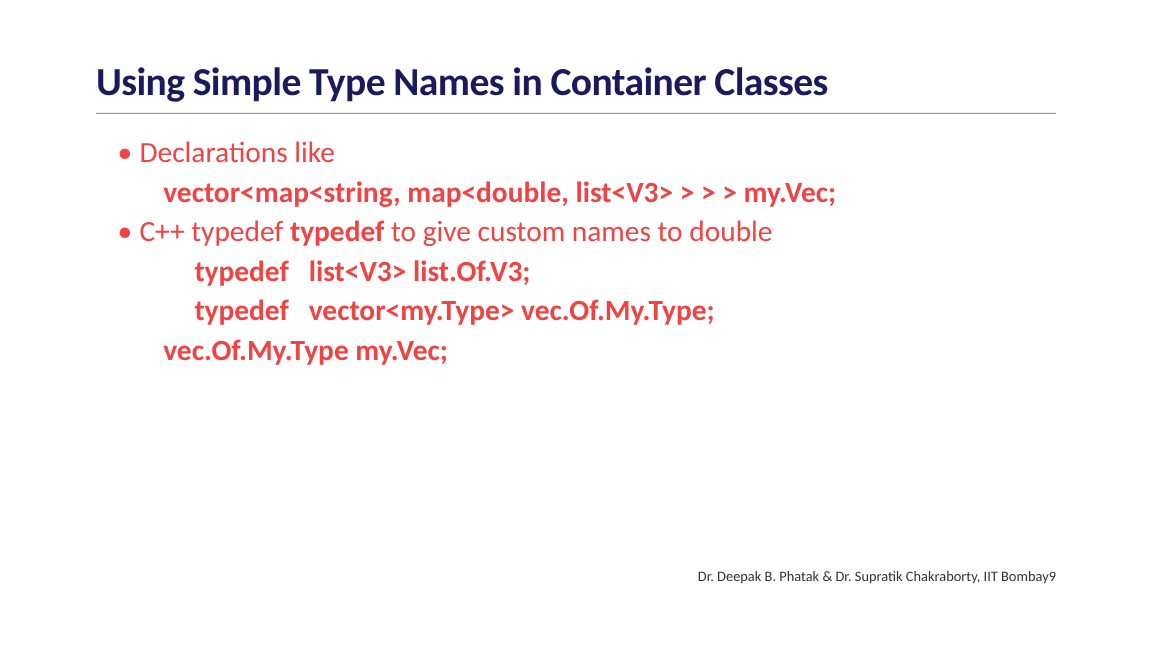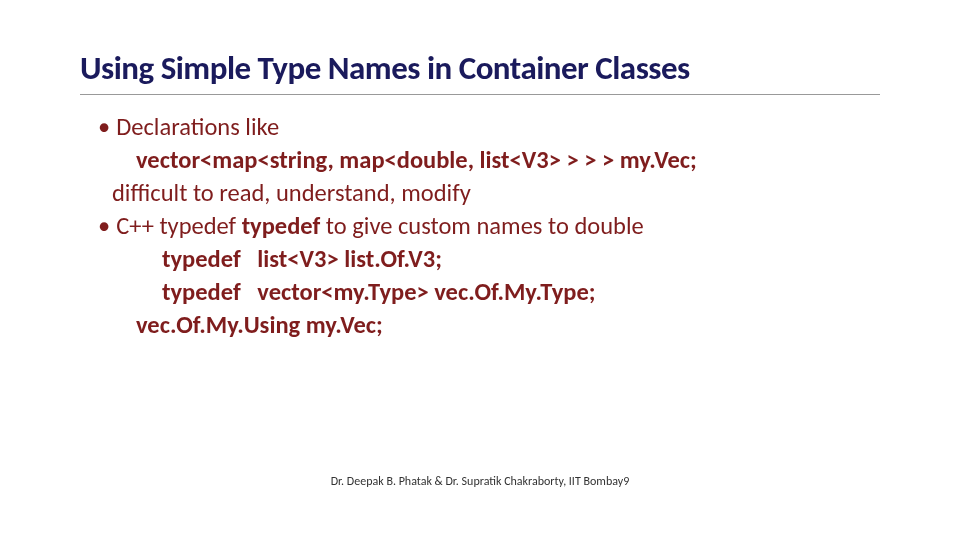--- a/index.html
+++ b/index.html
@@ -39,36 +39,36 @@
   }
   .logo-wrap svg { display: block; }
   .logo-caption {
     font-size: 9px;
     font-weight: 700;
     color: #000;
     margin-top: 2px;
   }
   .content {
     font-size: 24.5px;
-    color: #7f1d1d;
+    color: #ef4444;
     line-height: 1.35;
   }
   .bullet { padding-left: 18px; }
   .bullet-mark { margin-right: 6px; }
   .indent1 { padding-left: 56px; }
   .indent0b { padding-left: 32px; }
   .indent2 { padding-left: 82px; }
   .bold { font-weight: 700; }
   .footer {
     position: absolute;
     left: 80px;
     right: 80px;
     bottom: 52px;
     display: flex;
-    justify-content: center;
+    justify-content: flex-end;
     font-size: 12px;
     color: #333;
   }
   .page-num { color: #333; }
 </style>
 </head>
 <body>
 
 <div class="slide">
 
@@ -79,38 +79,37 @@
   <div class="content">
 
     <div class="bullet">
       <span class="bullet-mark">•</span><span>Declarations like</span>
     </div>
 
     <div class="indent1">
       <span class="bold">vector&lt;map&lt;string, map&lt;double, list&lt;V3&gt; &gt; &gt; &gt; my.Vec;</span>
     </div>
 
-    <div class="indent0b">difficult to read, understand, modify</div>
 
     <div class="bullet">
       <span class="bullet-mark">•</span><span>C++ typedef </span><span class="bold">typedef</span><span> to give custom names to double</span>
     </div>
 
     <div class="indent2">
       <span class="bold">typedef</span><span>&nbsp;&nbsp; </span><span class="bold">list&lt;V3&gt;  list.Of.V3;</span>
     </div>
 
 
 
     <div class="indent2">
       <span class="bold">typedef</span><span>&nbsp;&nbsp; </span><span class="bold">vector&lt;my.Type&gt; vec.Of.My.Type;</span>
     </div>
 
     <div class="indent1">
-      <span class="bold">vec.Of.My.Using my.Vec;</span>
+      <span class="bold">vec.Of.My.Type my.Vec;</span>
     </div>
 
   </div>
 
   <div class="footer">
     <div>Dr. Deepak B. Phatak &amp; Dr. Supratik Chakraborty, IIT Bombay</div>
     <div class="page-num">9</div>
   </div>
 
 </div>

